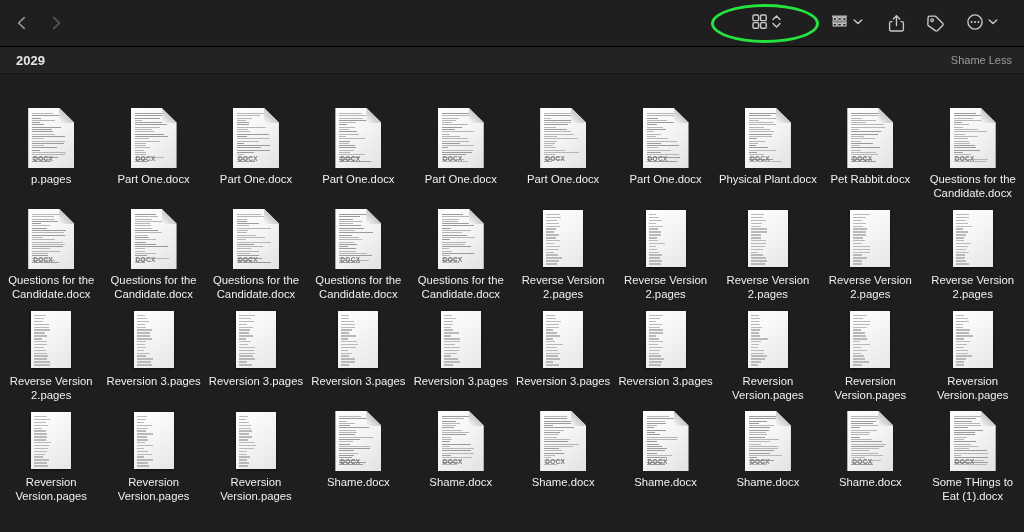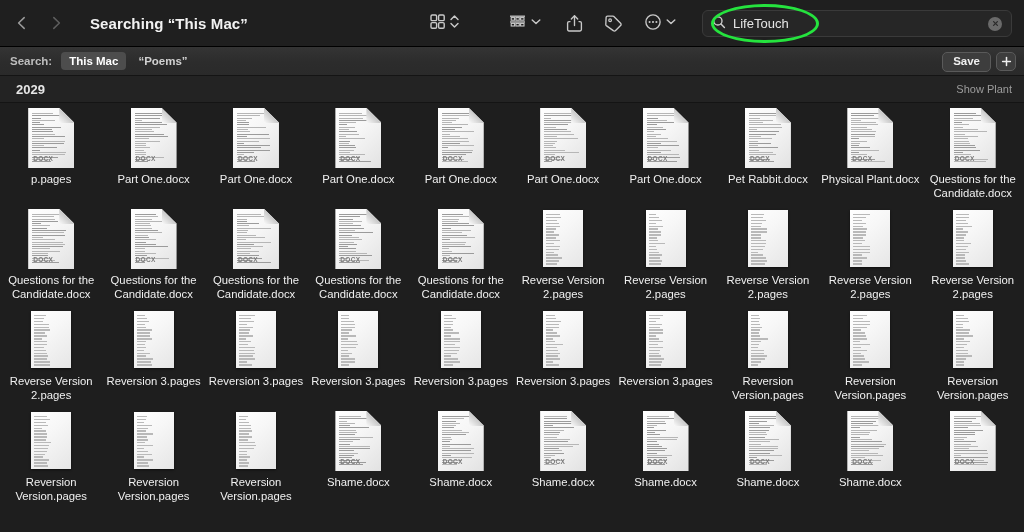--- a/index.html
+++ b/index.html
@@ -165,21 +165,20 @@
             <path d="M10.2 2.6 L4.6 8 L10.2 13.4" fill="none" stroke="#9b9b9b" stroke-width="1.5" stroke-linecap="round" stroke-linejoin="round"></path>
           </svg>
       </span>
       <span class="chev">
         <svg width="16" height="16" viewBox="0 0 16 16">
             <path d="M5.8 2.6 L11.4 8 L5.8 13.4" fill="none" stroke="#5e5e5e" stroke-width="1.5" stroke-linecap="round" stroke-linejoin="round"></path>
           </svg>
       </span>
     </div>
 
-    <div class="title">Searching “This Mac”</div>
 
     <div class="tb-right">
 
       <div class="viewgroup">
         <span class="tb-icon">
           <svg width="17" height="17" viewBox="0 0 17 17">
             <rect x="2" y="2" width="5.6" height="5.6" rx="1.2" fill="none" stroke="#c9c9c9" stroke-width="1.4"></rect>
             <rect x="9.6" y="2" width="5.6" height="5.6" rx="1.2" fill="none" stroke="#c9c9c9" stroke-width="1.4"></rect>
             <rect x="2" y="9.6" width="5.6" height="5.6" rx="1.2" fill="none" stroke="#c9c9c9" stroke-width="1.4"></rect>
             <rect x="9.6" y="9.6" width="5.6" height="5.6" rx="1.2" fill="none" stroke="#c9c9c9" stroke-width="1.4"></rect>
@@ -237,59 +236,30 @@
             <circle cx="12.4" cy="9" r="1.05" fill="#c9c9c9"></circle>
           </svg>
         </span>
         <span class="tb-chev">
           <svg width="12" height="17" viewBox="0 0 12 17">
             <path d="M2.2 7 L6 10.6 L9.8 7" fill="none" stroke="#c9c9c9" stroke-width="1.4" stroke-linecap="round" stroke-linejoin="round"></path>
           </svg>
         </span>
       </div>
 
-      <div class="searchfield">
-        <span class="s-icon">
-          <svg width="14" height="14" viewBox="0 0 14 14">
-            <circle cx="5.9" cy="5.9" r="4.1" fill="none" stroke="#cfcfcf" stroke-width="1.35"></circle>
-            <line x1="9" y1="9" x2="12.4" y2="12.4" stroke="#cfcfcf" stroke-width="1.45" stroke-linecap="round"></line>
-          </svg>
-        </span>
-        <span class="s-text" title="Search">LifeTouch</span>
-        <span class="clearbtn">
-          <svg width="9" height="9" viewBox="0 0 9 9">
-            <line x1="2.6" y1="2.6" x2="6.4" y2="6.4" stroke="#2a2a2a" stroke-width="1.3" stroke-linecap="round"></line>
-            <line x1="6.4" y1="2.6" x2="2.6" y2="6.4" stroke="#2a2a2a" stroke-width="1.3" stroke-linecap="round"></line>
-          </svg>
-        </span>
-      </div>
 
     </div>
 
     <div class="annot-ellipse"></div>
   </div>
 
-  <div class="scopebar">
-    <span class="scope-label">Search:</span>
-    <span class="scope-pill">This Mac</span>
-    <span class="scope-alt">“Poems”</span>
-    <div class="scope-right">
-      <span class="savebtn">Save</span>
-      <span class="plusbtn">
-        <svg width="11" height="11" viewBox="0 0 11 11">
-          <line x1="5.5" y1="1.6" x2="5.5" y2="9.4" stroke="#f0f0f0" stroke-width="1.5" stroke-linecap="round"></line>
-          <line x1="1.6" y1="5.5" x2="9.4" y2="5.5" stroke="#f0f0f0" stroke-width="1.5" stroke-linecap="round"></line>
-        </svg>
-      </span>
-    </div>
-  </div>
 
   <div class="groupheader">
     <span class="group-title">2029</span>
-    <span class="showless">Show Plant</span>
+    <span class="showless">Shame Less</span>
   </div>
 
   <div class="grid" id="file-grid">
       <div class="cell">
         <div class="thumb">
           <div class="pg fold">
             <div class="lines">
               <div class="ln" style="width: 55%;"></div>
               <div class="ln d" style="width: 79%;"></div>
               <div class="ln d" style="width: 23%;"></div>
@@ -514,20 +484,53 @@
           </div>
           <div class="corner"></div>
           <div class="ext">DOCX</div>
         </div>
         <div class="label">Part One.docx</div>
       </div>
       <div class="cell">
         <div class="thumb">
           <div class="pg fold">
             <div class="lines">
+              <div class="ln d" style="width: 75%;"></div>
+              <div class="ln d" style="width: 61%;"></div>
+              <div class="ln" style="width: 78%;"></div>
+              <div class="ln" style="width: 26%;"></div>
+              <div class="ln" style="width: 66%;"></div>
+              <div class="ln" style="width: 72%;"></div>
+              <div class="ln" style="width: 42%;"></div>
+              <div class="ln" style="width: 56%;"></div>
+              <div class="ln" style="width: 67%;"></div>
+              <div class="ln d" style="width: 63%;"></div>
+              <div class="ln" style="width: 63%;"></div>
+              <div class="ln d" style="width: 22%;"></div>
+              <div class="ln" style="width: 43%;"></div>
+              <div class="ln" style="width: 24%;"></div>
+              <div class="ln d" style="width: 20%;"></div>
+              <div class="ln d" style="width: 51%;"></div>
+              <div class="ln" style="width: 74%;"></div>
+              <div class="ln d" style="width: 22%;"></div>
+              <div class="ln" style="width: 42%;"></div>
+              <div class="ln" style="width: 24%;"></div>
+              <div class="ln d" style="width: 65%;"></div>
+              <div class="ln" style="width: 90%;"></div>
+            </div>
+          </div>
+          <div class="corner"></div>
+          <div class="ext">DOCX</div>
+        </div>
+        <div class="label">Physical Plant.docx</div>
+      </div>
+      <div class="cell">
+        <div class="thumb">
+          <div class="pg fold">
+            <div class="lines">
               <div class="ln d" style="width: 85%;"></div>
               <div class="ln" style="width: 75%;"></div>
               <div class="ln" style="width: 30%;"></div>
               <div class="ln" style="width: 66%;"></div>
               <div class="ln" style="width: 39%;"></div>
               <div class="ln" style="width: 87%;"></div>
               <div class="ln" style="width: 90%;"></div>
               <div class="ln" style="width: 21%;"></div>
               <div class="ln d" style="width: 81%;"></div>
               <div class="ln d" style="width: 73%;"></div>
@@ -547,53 +550,20 @@
           </div>
           <div class="corner"></div>
           <div class="ext">DOCX</div>
         </div>
         <div class="label">Pet Rabbit.docx</div>
       </div>
       <div class="cell">
         <div class="thumb">
           <div class="pg fold">
             <div class="lines">
-              <div class="ln d" style="width: 75%;"></div>
-              <div class="ln d" style="width: 61%;"></div>
-              <div class="ln" style="width: 78%;"></div>
-              <div class="ln" style="width: 26%;"></div>
-              <div class="ln" style="width: 66%;"></div>
-              <div class="ln" style="width: 72%;"></div>
-              <div class="ln" style="width: 42%;"></div>
-              <div class="ln" style="width: 56%;"></div>
-              <div class="ln" style="width: 67%;"></div>
-              <div class="ln d" style="width: 63%;"></div>
-              <div class="ln" style="width: 63%;"></div>
-              <div class="ln d" style="width: 22%;"></div>
-              <div class="ln" style="width: 43%;"></div>
-              <div class="ln" style="width: 24%;"></div>
-              <div class="ln d" style="width: 20%;"></div>
-              <div class="ln d" style="width: 51%;"></div>
-              <div class="ln" style="width: 74%;"></div>
-              <div class="ln d" style="width: 22%;"></div>
-              <div class="ln" style="width: 42%;"></div>
-              <div class="ln" style="width: 24%;"></div>
-              <div class="ln d" style="width: 65%;"></div>
-              <div class="ln" style="width: 90%;"></div>
-            </div>
-          </div>
-          <div class="corner"></div>
-          <div class="ext">DOCX</div>
-        </div>
-        <div class="label">Physical Plant.docx</div>
-      </div>
-      <div class="cell">
-        <div class="thumb">
-          <div class="pg fold">
-            <div class="lines">
               <div class="ln d" style="width: 61%;"></div>
               <div class="ln d" style="width: 82%;"></div>
               <div class="ln" style="width: 51%;"></div>
               <div class="ln" style="width: 74%;"></div>
               <div class="ln d" style="width: 22%;"></div>
               <div class="ln" style="width: 42%;"></div>
               <div class="ln" style="width: 24%;"></div>
               <div class="ln" style="width: 65%;"></div>
               <div class="ln" style="width: 90%;"></div>
               <div class="ln" style="width: 30%;"></div>
@@ -1489,16 +1459,17 @@
               <div class="ln" style="width: 21%;"></div>
               <div class="ln d" style="width: 93%;"></div>
               <div class="ln" style="width: 83%;"></div>
               <div class="ln d" style="width: 93%;"></div>
               <div class="ln" style="width: 91%;"></div>
             </div>
           </div>
           <div class="corner"></div>
           <div class="ext">DOCX</div>
         </div>
+        <div class="label">Some THings to Eat (1).docx</div>
       </div>
     </div>
 
 </div>
 
 </body></html>

